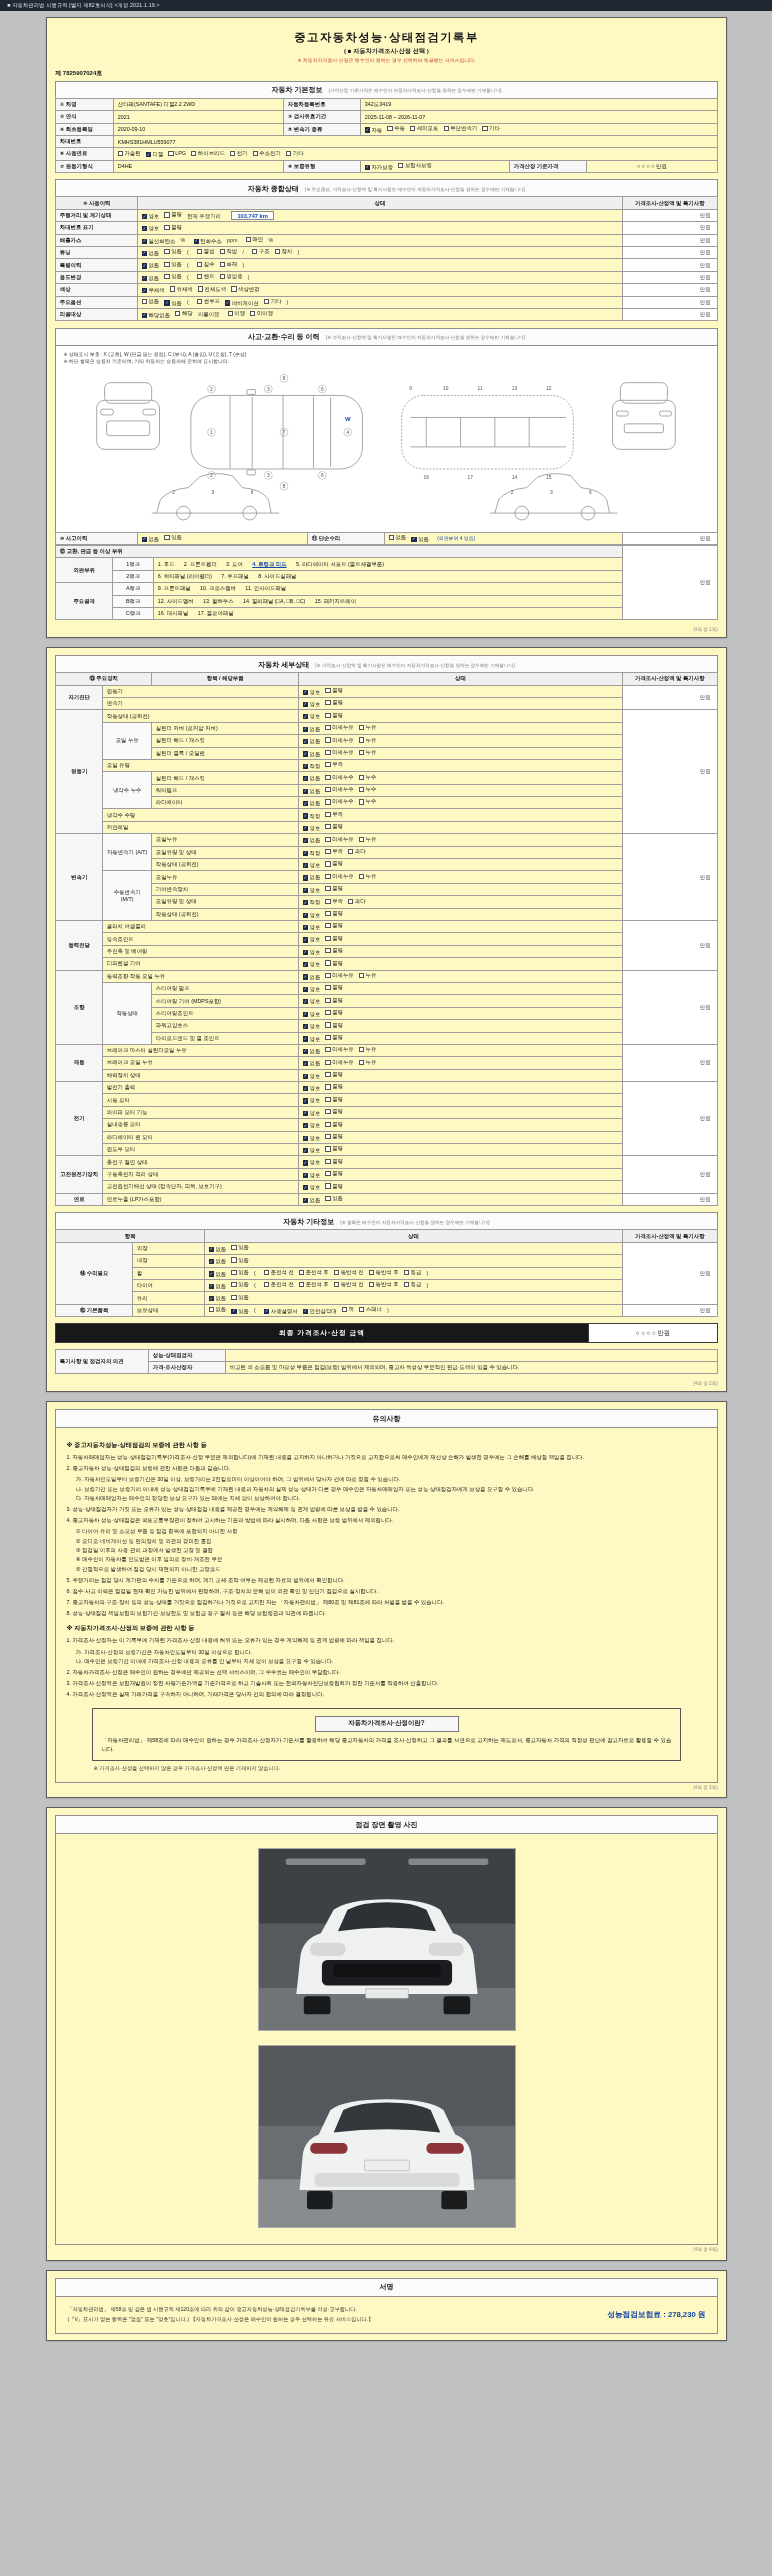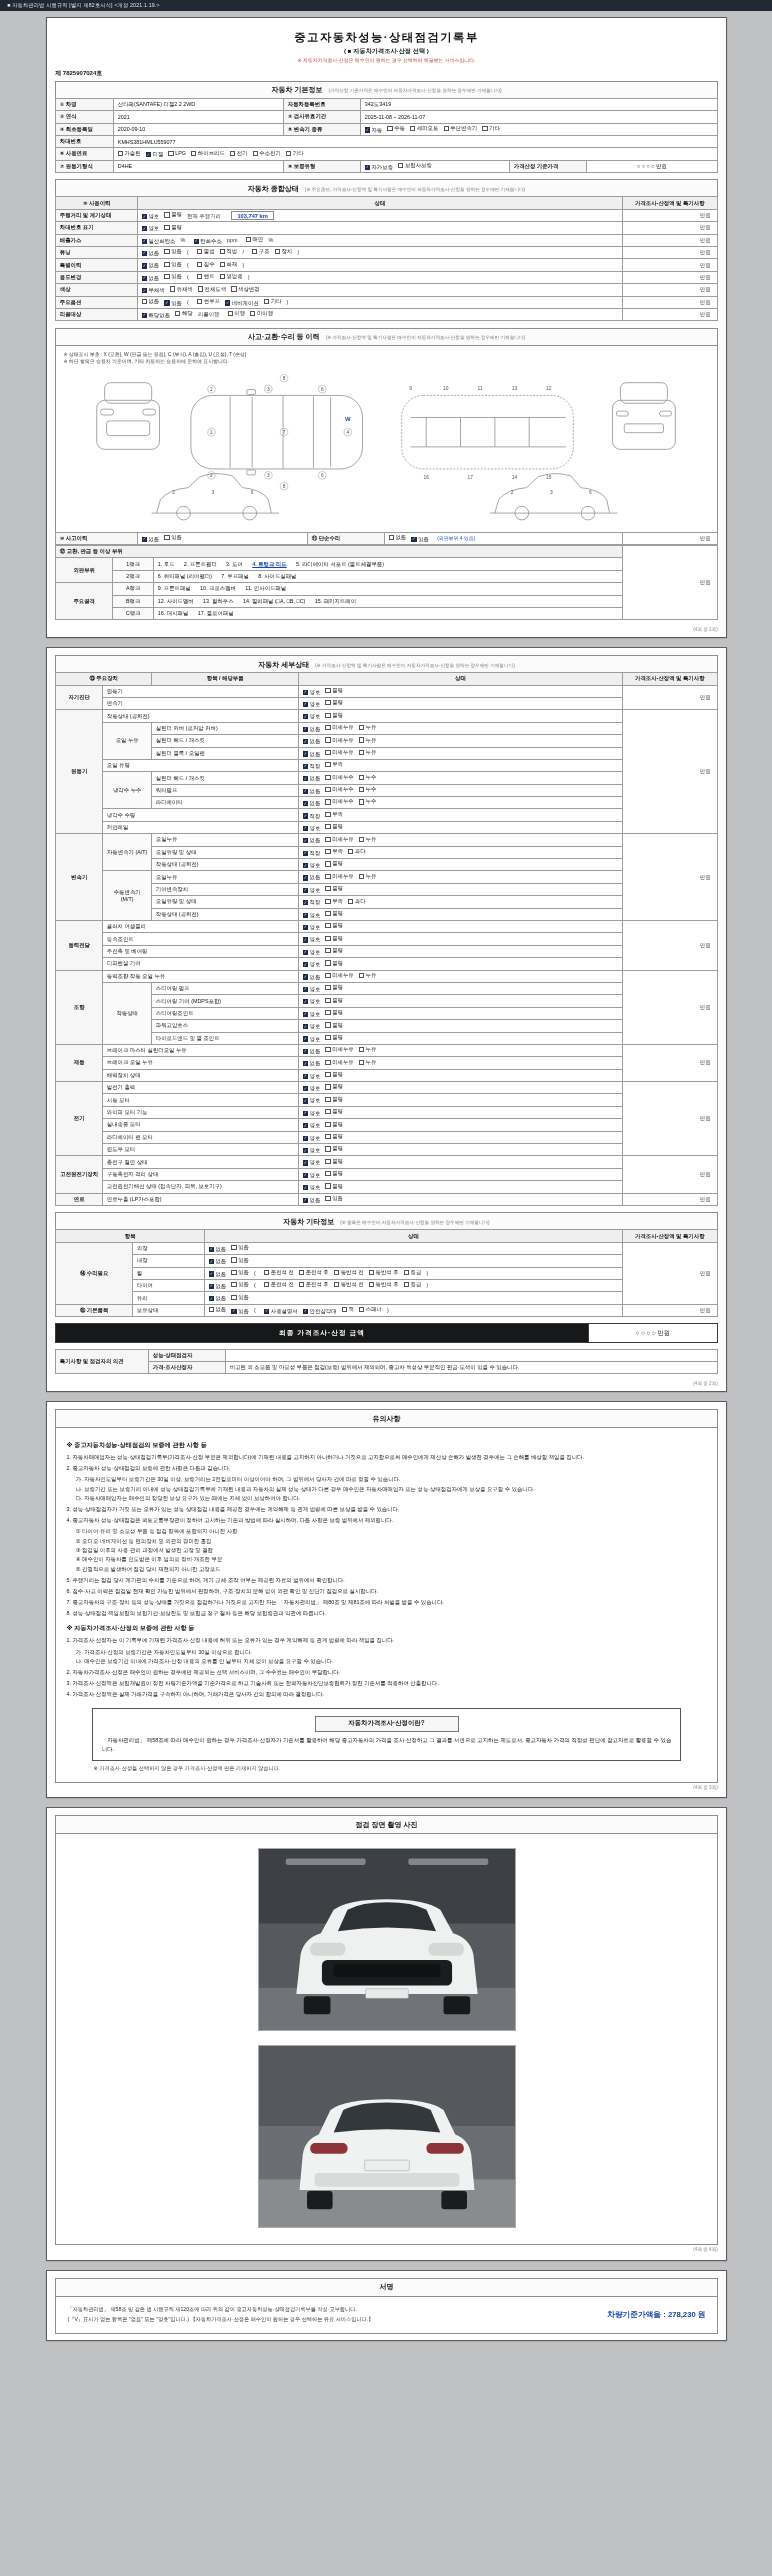--- a/index.html
+++ b/index.html
@@ -1,21 +1,21 @@
 <!DOCTYPE html>
 <html lang="ko" style="font-size:8.2px"><head>
 <meta charset="utf-8">
 <title>중고자동차성능·상태점검기록부</title>
 <style>
 *{box-sizing:border-box;margin:0;padding:0}
 html,body{background:#bfc1c3}
 body{width:773px;min-height:2576px;font-family:"Liberation Sans","DejaVu Sans",sans-serif;color:#131313}
 .topbar{background:#222833;color:#dfe3e8;font-size:5.2px;padding:2.1px 7.2px;letter-spacing:0.2px}
 .doc{width:681px;margin:0 auto;padding:6.2px 0 15.5px}
-.page{background:#ffffff;border:0.5px solid #5e5e5e;box-shadow:0 0.5px 1.5px rgba(0,0,0,.25);margin-bottom:9px;padding:7.2px 8.2px 5.2px}
+.page{background:#fef9c3;border:0.5px solid #5e5e5e;box-shadow:0 0.5px 1.5px rgba(0,0,0,.25);margin-bottom:9px;padding:7.2px 8.2px 5.2px}
 .doc-header{padding:4.1px 0 1px;text-align:center}
 .doc-title{font-size:11.3px;font-weight:bold;letter-spacing:1.5px}
 .doc-subtitle{font-size:6.2px;margin-top:2.1px;font-weight:bold}
 .doc-notice{font-size:4.9px;color:#c0392b;margin-top:1.5px}
 .doc-no{text-align:left;font-size:6px;font-weight:bold;margin:5.2px 0 2.1px}
 .sec-head{text-align:center;font-size:7px;font-weight:bold;padding:3.6px 2.1px 2.6px;border:0.5px solid #8f8f8f;border-bottom:none;background:#fbfbfb}
 .sec-note{font-weight:normal;font-size:4.6px;color:#777;margin-left:4.1px}
 table.grid{width:100%;border-collapse:collapse;table-layout:fixed;margin-bottom:6.2px}
 .grid th,.grid td{border:0.5px solid #9d9d9d;font-size:5.4px;padding:1px 3.6px;height:12.4px;vertical-align:middle;word-break:keep-all;overflow:hidden}
 .grid th{background:#f6f6f6;font-weight:bold;text-align:left}
@@ -1242,20 +1242,20 @@
   </section>
 
   <section class="page" style="padding-bottom:6.2px">
     <div class="band">서명</div>
     <div class="sign-wrap">
       <div class="sign-lines">
         <div>「자동차관리법」 제58조 및 같은 법 시행규칙 제120조에 따라 위와 같이 중고자동차성능·상태점검기록부를 작성·교부합니다.</div>
         <div>(『V』표시가 없는 항목은 "없음" 또는 "양호"입니다.)  【자동차가격조사·산정은 매수인이 원하는 경우 선택하는 유료 서비스입니다.】</div>
       </div>
       <div class="sign-fee">
-        <span>차량기준가액을 :</span>
+        <span>성능점검보험료 :</span>
         <span>278,230 원</span>
       </div>
     </div>
   </section>
 
 </div>
 
 
 </body></html>

